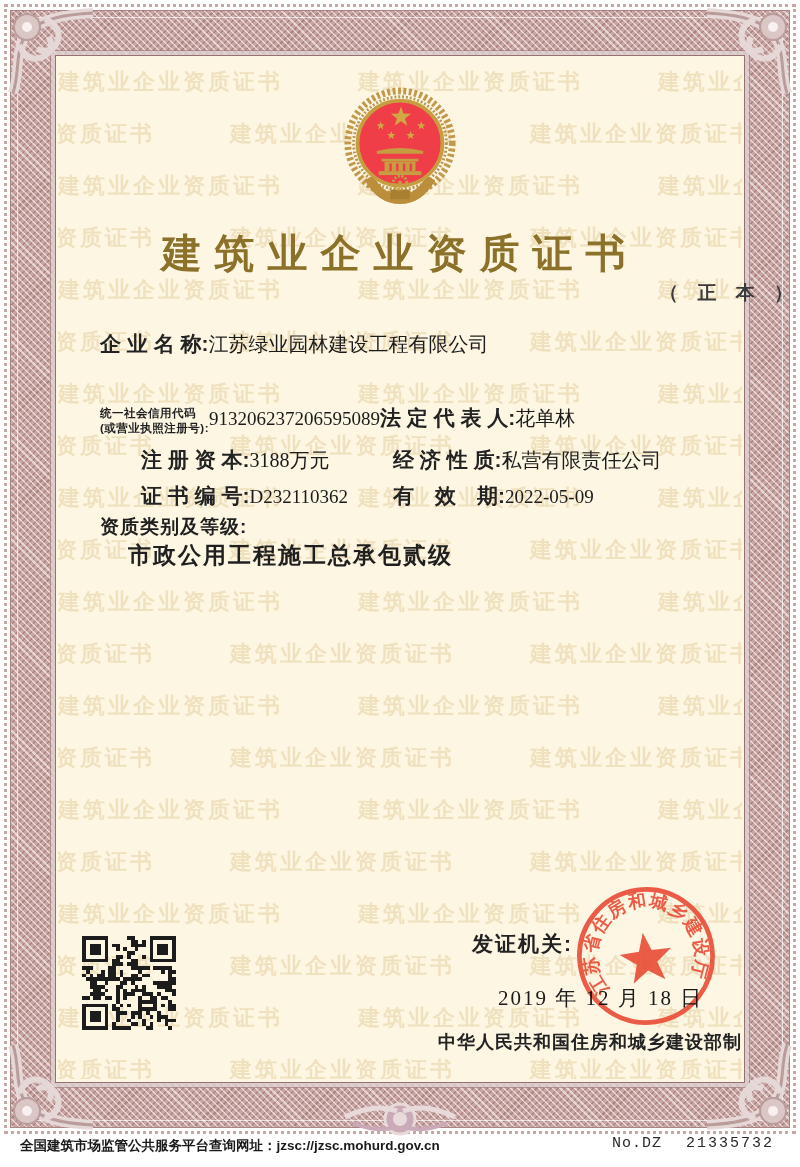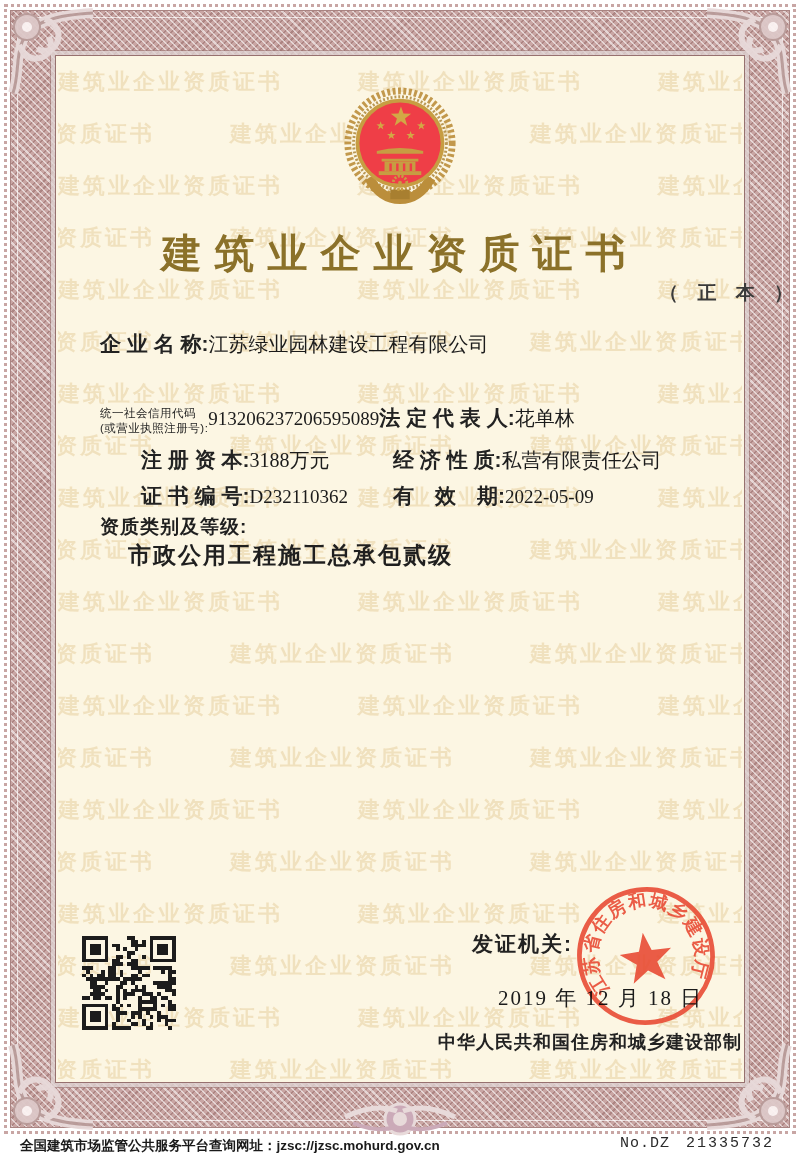--- a/index.html
+++ b/index.html
@@ -30,39 +30,39 @@
   .content{position:absolute;inset:0;z-index:4;}
   .emblem{position:absolute;left:342px;top:86px;}
   .title{position:absolute;left:0;top:226px;width:100%;text-align:center;
          font-size:40px;font-weight:bold;letter-spacing:13px;color:#8b7129;}
   .subtitle{position:absolute;left:0;top:280px;width:100%;text-align:right;
          font-size:19px;letter-spacing:7px;color:#3a3a3a;font-weight:bold;}
   .frow{position:absolute;left:100px;white-space:nowrap;color:#1f1f1f;}
   .flabel{font-weight:bold;font-size:21px;font-family:"Liberation Sans",sans-serif;color:#222;}
   .fvalue{font-size:20px;font-family:"Liberation Serif",serif;color:#1b1b1b;}
   .num{font-size:19px;}
-  .flabel-2line{display:inline-block;vertical-align:middle;font-size:11.5px;font-weight:normal;
+  .flabel-2line{display:inline-block;vertical-align:middle;font-size:11.5px;font-weight:bold;
                 line-height:1.3;letter-spacing:.5px;}
   .col1{display:inline-block;width:252px;margin-left:41px;}
   .qual-label{font-size:19px;font-weight:bold;letter-spacing:1px;}
   .qual-value{font-size:23px;font-weight:bold;font-family:"Liberation Serif",serif;letter-spacing:2px;}
   .qr{position:absolute;left:82px;top:936px;width:94px;height:94px;}
   .authority{position:absolute;left:472px;top:930px;font-size:21px;font-weight:bold;
              letter-spacing:2px;color:#222;}
   .issue-date{position:absolute;left:498px;top:984px;font-size:21px;letter-spacing:2px;
              color:#1b1b1b;font-family:"Liberation Serif",serif;}
   .made-by{position:absolute;left:438px;top:1030px;font-size:18px;font-weight:bold;
              letter-spacing:1px;color:#222;text-align:center;}
   .seal{position:absolute;left:570px;top:880px;width:152px;height:152px;z-index:5;
         transform:rotate(-8deg);opacity:.88;mix-blend-mode:multiply;}
   
   .footer-left{position:absolute;left:20px;top:1137px;font-size:13.5px;font-weight:bold;color:#1a1a1a;}
   .footer-right{position:absolute;right:26px;top:1135px;font-size:15px;color:#2a2a2a;
         font-family:"Liberation Mono",monospace;letter-spacing:1px;}
-  .footer-right .sn{margin-left:16px;letter-spacing:2px;}
+  .footer-right .sn{margin-left:24px;letter-spacing:2px;}
 </style>
 </head>
 <body>
 
 <div class="page">
 
   <div class="frame">
     <div class="frame-inner"></div>
     <svg class="corner tl" viewBox="0 0 92 92">
       <path d="M88,8 C52,10 24,16 16,40 C11,55 14,70 8,88" fill="none" stroke="#e8dada" stroke-width="10"></path>

